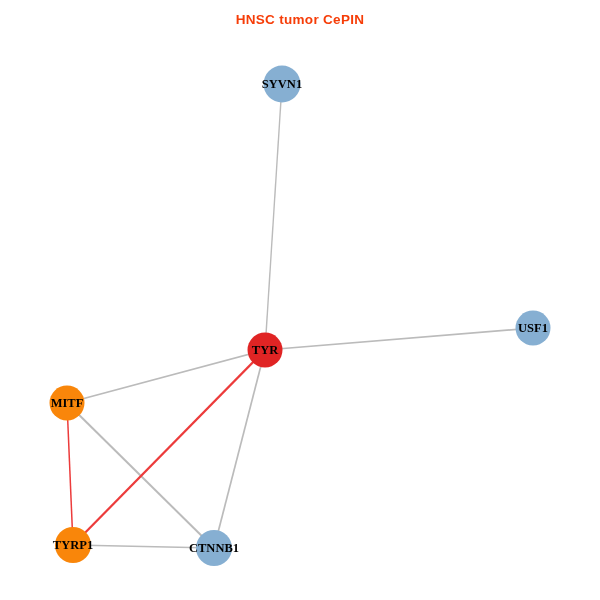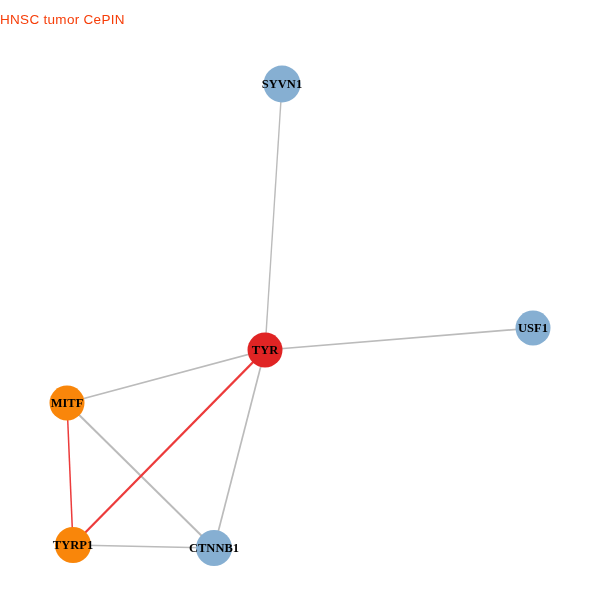--- a/index.html
+++ b/index.html
@@ -13,23 +13,23 @@
     width: 600px;
     height: 600px;
     background: #ffffff;
     overflow: hidden;
   }
   .plot-title {
     position: absolute;
     top: 12px;
     left: 0;
     width: 100%;
-    text-align: left;
+    text-align: center;
     font-size: 13.5px;
-    font-weight: normal;
+    font-weight: bold;
     letter-spacing: 0.3px;
     font-family: "Liberation Sans", sans-serif;
   }
   svg.net {
     position: absolute;
     left: 0;
     top: 0;
     width: 600px;
     height: 600px;
   }

